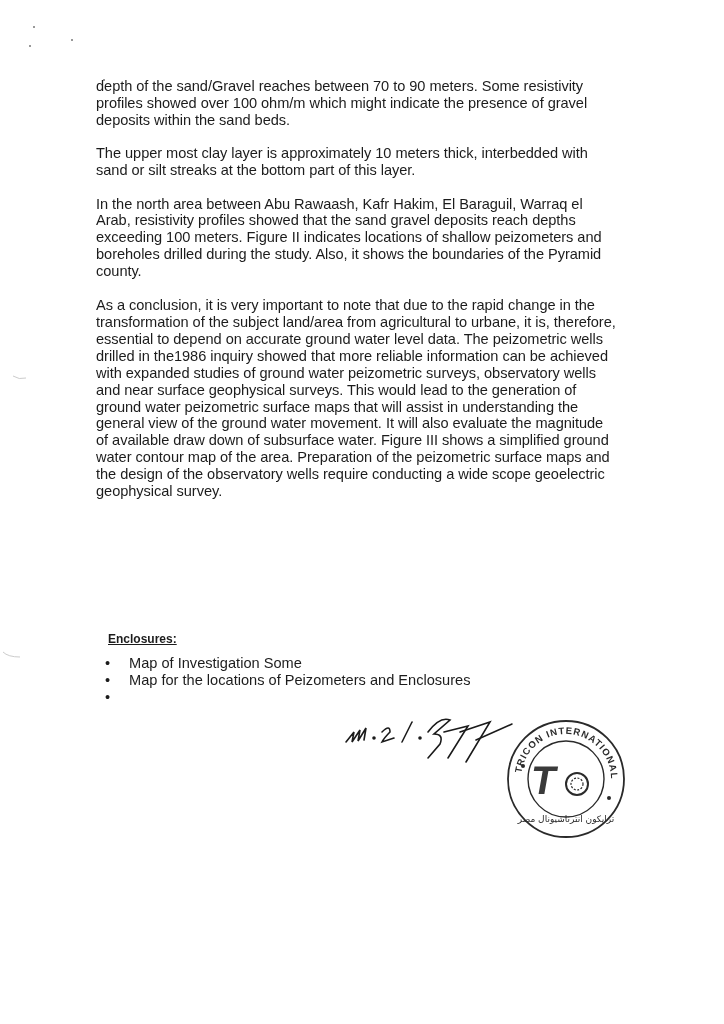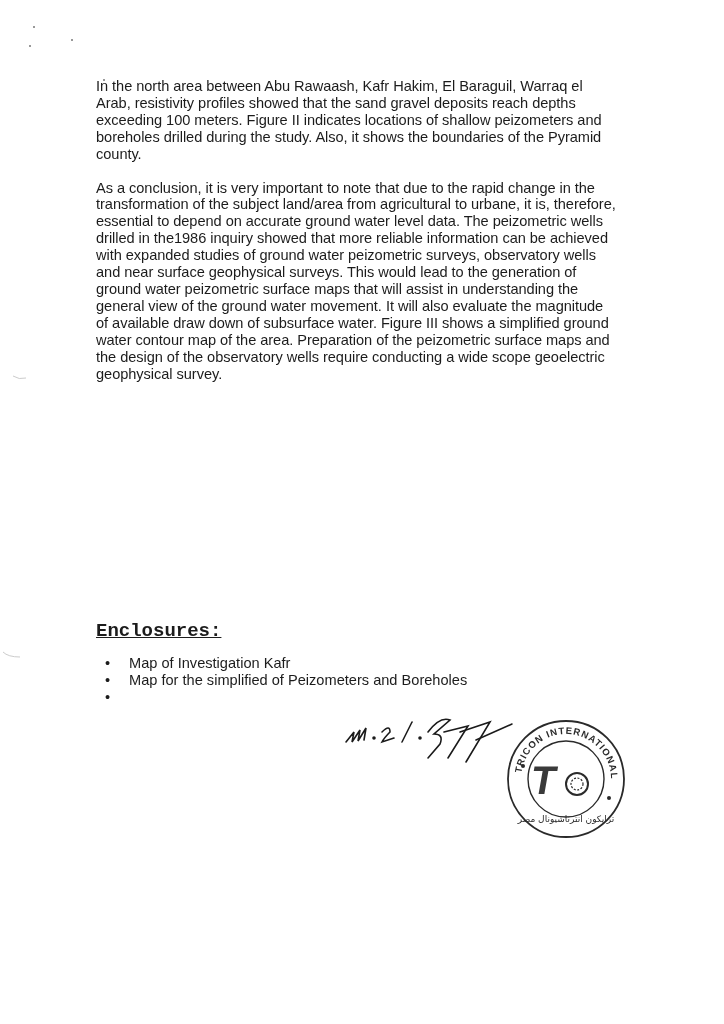--- a/index.html
+++ b/index.html
@@ -1,22 +1,22 @@
 <!DOCTYPE html>
 <html><head>
 <meta charset="utf-8">
 <style>
   html, body { margin: 0; padding: 0; background: #ffffff; }
   body { width: 724px; height: 1024px; position: relative; overflow: hidden;
          font-family: "Liberation Sans", sans-serif; color: #1c1c1c; }
   .page { position: absolute; left: 96px; top: 78px; width: 520px; }
   .para { font-size: 14.6px; line-height: 16.9px; margin: 0 0 17px 0; letter-spacing: -0.05px; }
   .para.p1 { margin-bottom: 16px; }
-  .enc-title { position: absolute; left: 96px; top: 620px; font-size: 19px; font-weight: bold;
-               text-decoration: underline; margin: 0; font-family: Liberation Mono, monospace; }
+  .enc-title { position: absolute; left: 96px; top: 620px; font-size: 12px; font-weight: bold;
+               text-decoration: underline; margin: 12px; }
   .enc-list { position: absolute; left: 96px; top: 655px; margin: 0; padding: 0; list-style: none; }
   .enc-list li { font-size: 14.6px; line-height: 17px; position: relative; padding-left: 33px; }
   .enc-list li .bullet { position: absolute; left: 9px; top: 0; }
   .speck { position: absolute; width: 2px; height: 2px; background: #777; border-radius: 50%; }
   .signature { position: absolute; left: 340px; top: 712px; width: 200px; height: 60px; }
   .stamp { position: absolute; left: 505px; top: 718px; width: 122px; height: 122px; }
   .scan-mark { position: absolute; }
 </style>
 </head>
 <body>
@@ -26,28 +26,30 @@
 <div class="speck" style="left:71px;top:39px;"></div>
 <div class="speck" style="left:103px;top:79px;"></div>
 <svg class="scan-mark" style="left:12px;top:375px;" width="16" height="6">
     <path d="M1 1 Q7 5 14 3" stroke="#ccc" stroke-width="1" fill="none"></path>
   </svg>
 <svg class="scan-mark" style="left:2px;top:651px;" width="20" height="8">
     <path d="M1 1 Q6 6 18 6" stroke="#ccc" stroke-width="1" fill="none"></path>
   </svg>
 
 <div class="page">
+  <p class="para p1">depth of the sand/Gravel reaches between 70 to 90 meters. Some resistivity profiles showed over 100 ohm/m which might indicate the presence of gravel deposits within the sand beds.</p>
+  <p class="para">The upper most clay layer is approximately 10 meters thick, interbedded with sand or silt streaks at the bottom part of this layer.</p>
   <p class="para">In the north area between Abu Rawaash, Kafr Hakim, El Baraguil, Warraq el Arab, resistivity profiles showed that the sand gravel deposits reach depths exceeding 100 meters.  Figure II indicates locations of shallow peizometers and boreholes drilled during the study. Also, it shows the boundaries of the Pyramid county.</p>
   <p class="para">As a conclusion, it is very important to note that due to the rapid change in the transformation of the subject land/area from agricultural to urbane, it is, therefore, essential to depend on accurate ground water level data. The peizometric wells drilled in the1986 inquiry showed that more reliable information can be achieved with expanded studies of ground water peizometric surveys, observatory wells and near surface geophysical surveys. This would lead to the generation of ground water peizometric surface maps that will assist in understanding the general view of the ground water movement. It will also evaluate the magnitude of available draw down of subsurface water. Figure III shows a simplified ground water contour map of the area. Preparation of the peizometric surface maps and the design of the observatory wells require conducting a wide scope geoelectric geophysical survey.</p>
 </div>
 
 <p class="enc-title">Enclosures:</p>
 <ul class="enc-list">
-  <li><span class="bullet">•</span><span>Map of Investigation Kafr</span></li>
-  <li><span class="bullet">•</span><span>Map for the simplified of Peizometers and Boreholes</span></li>
+  <li><span class="bullet">•</span><span>Map of Investigation Some</span></li>
+  <li><span class="bullet">•</span><span>Map for the locations of Peizometers and Enclosures</span></li>
   <li><span class="bullet">•</span></li>
 </ul>
 
 <svg class="signature" viewBox="0 0 200 60">
   <g stroke="#1a1a1a" stroke-width="1.6" fill="none" stroke-linecap="round">
     <path d="M6 30 L14 20 L12 30 L20 18 L18 29 L26 16 L24 28"></path>
     <circle cx="34" cy="26" r="1" fill="#1a1a1a"></circle>
     <path d="M42 20 Q50 12 50 20 Q44 26 42 30 L54 26"></path>
     <path d="M62 30 L72 10"></path>
     <circle cx="80" cy="26" r="1" fill="#1a1a1a"></circle>

